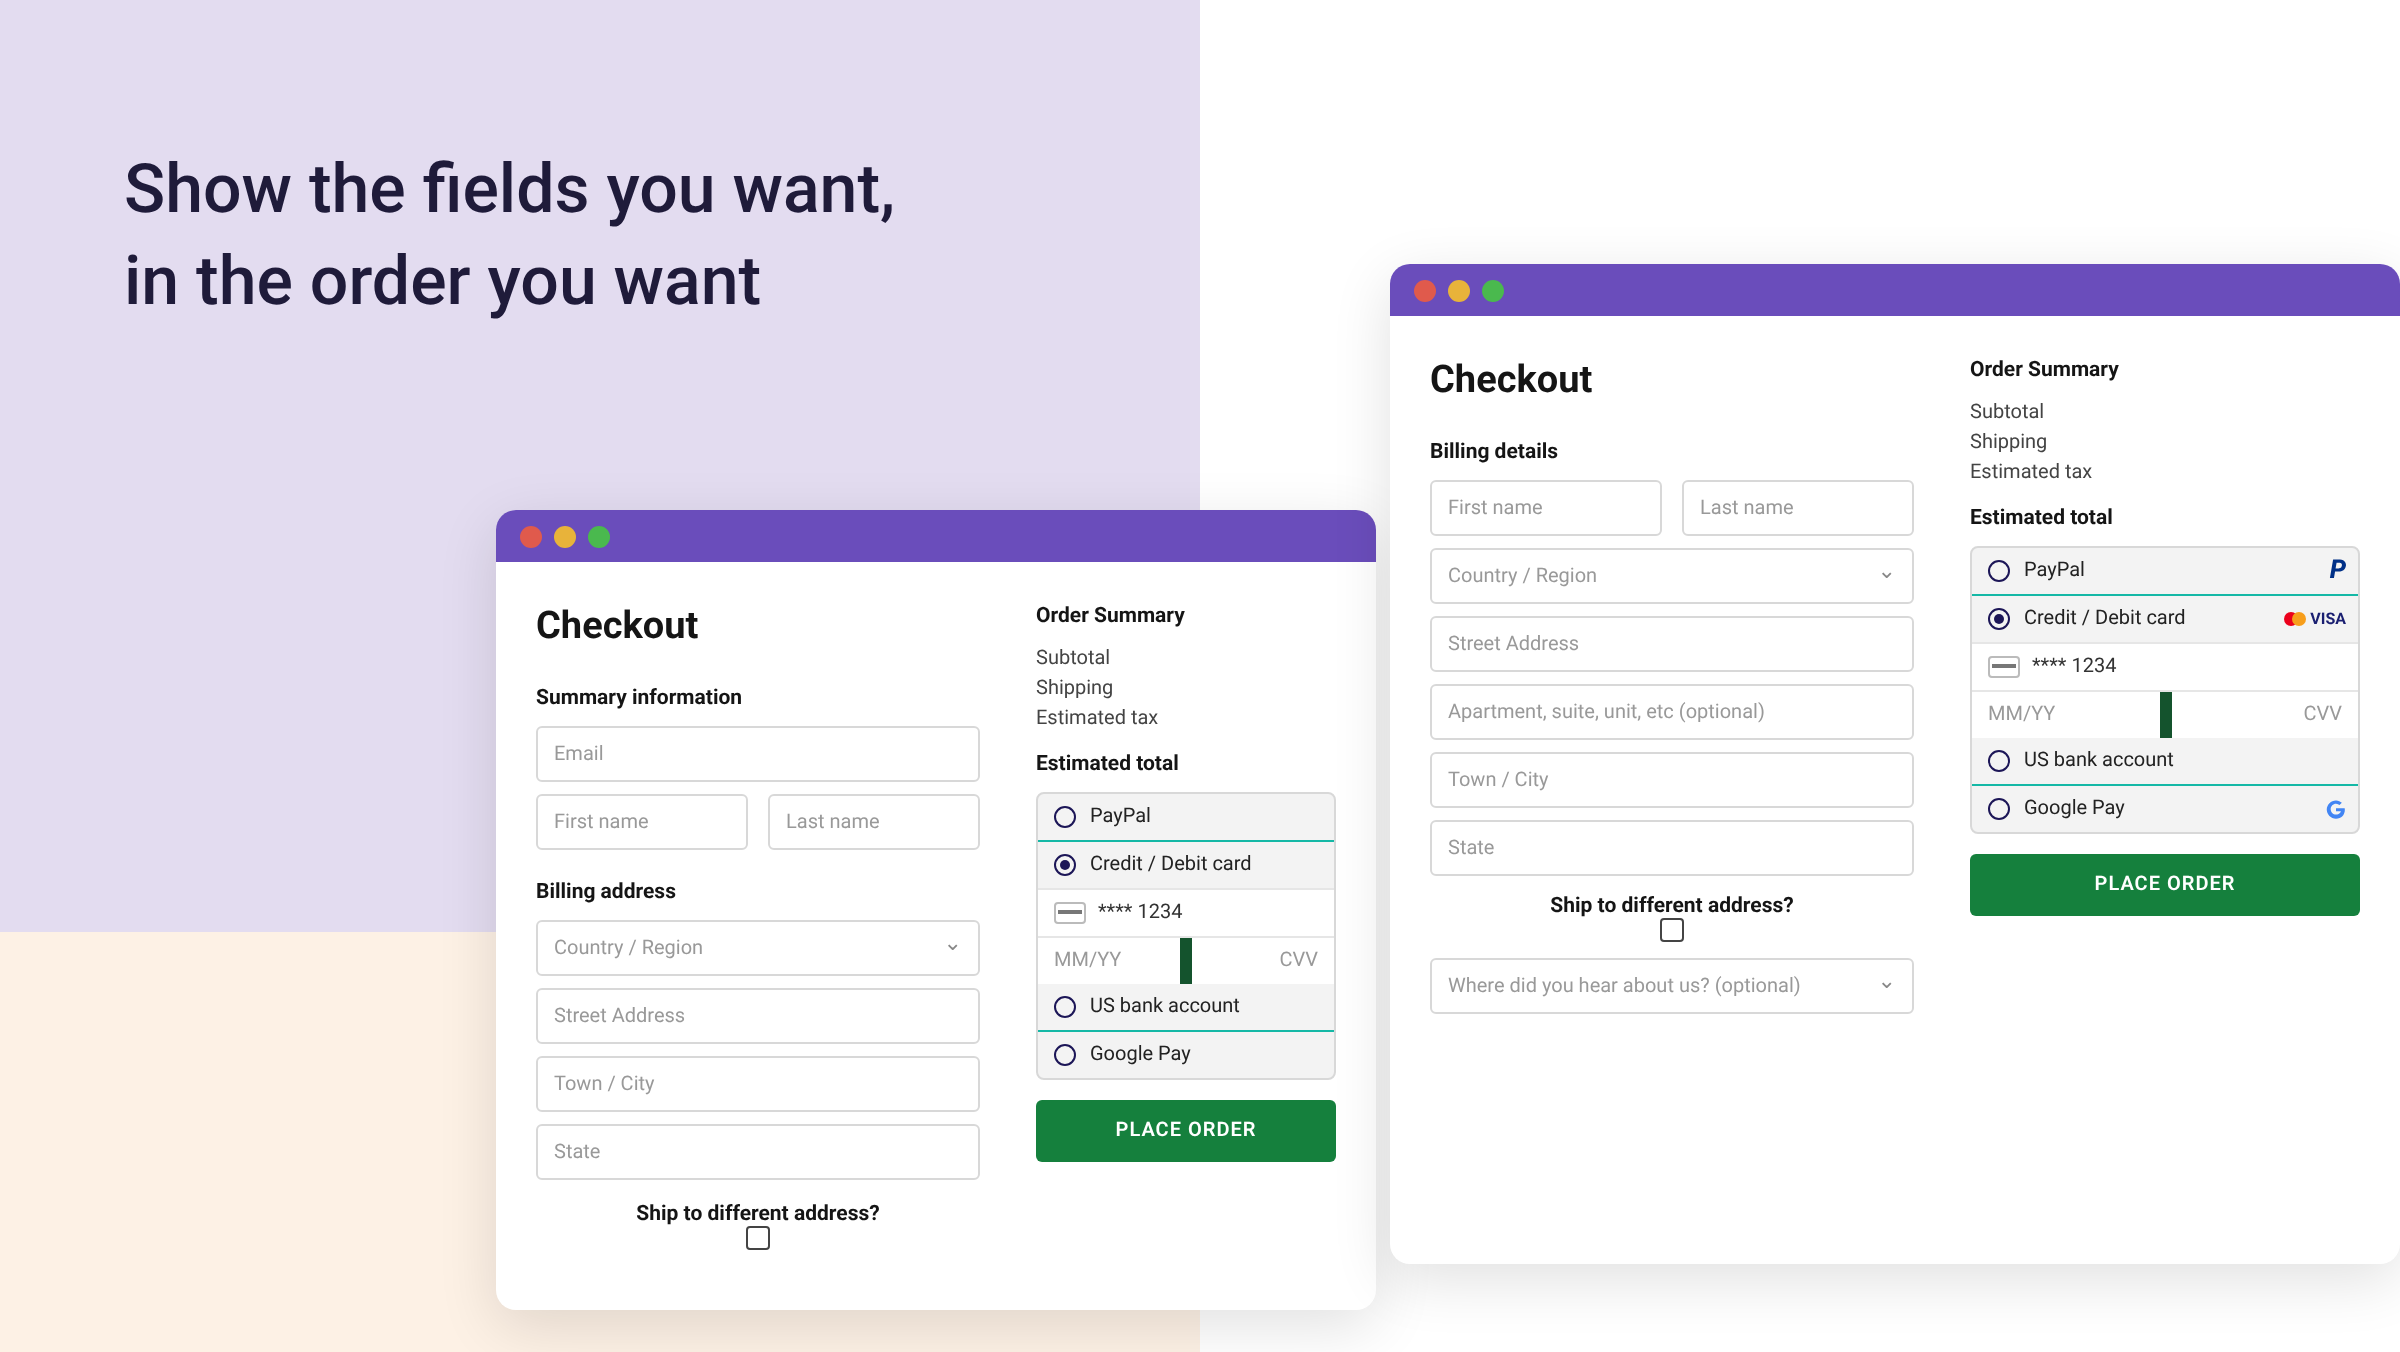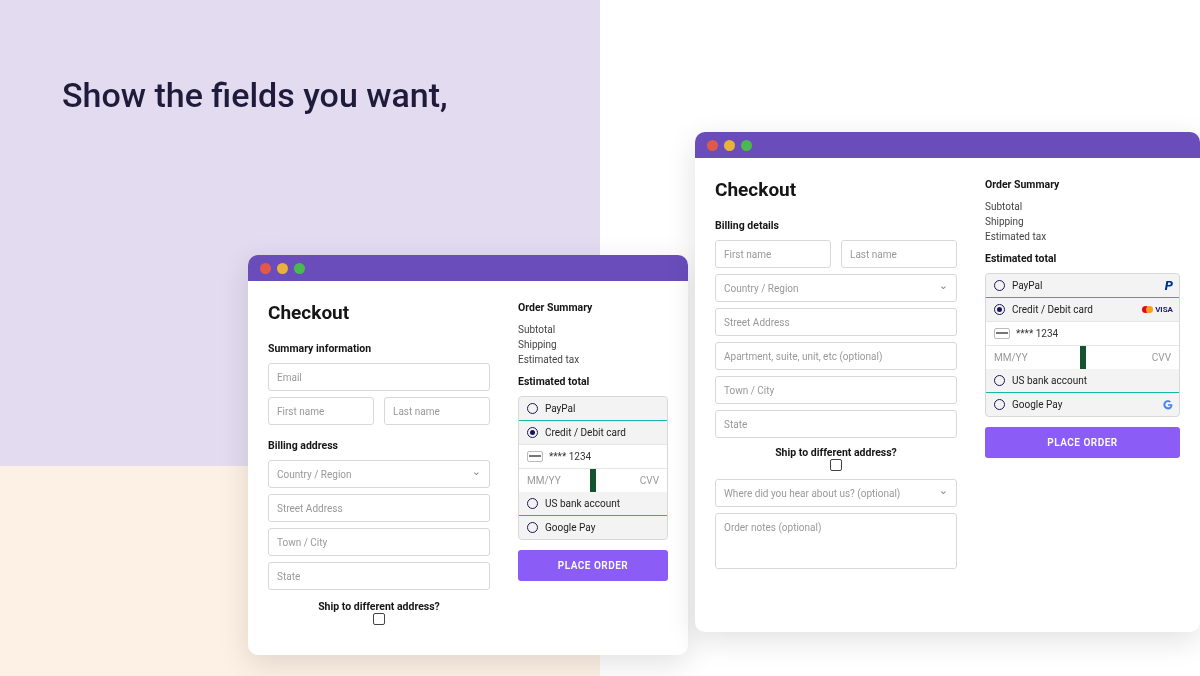--- a/index.html
+++ b/index.html
@@ -37,39 +37,40 @@
 .pay-row + .pay-row { border-top: 1px solid #14b8a6; }
 .radio { width: 11px; height: 11px; border: 1.5px solid #1c1657; border-radius: 50%; flex-shrink: 0; display: flex; align-items: center; justify-content: center; }
 .radio.sel::after { content: ''; width: 5px; height: 5px; background: #1c1657; border-radius: 50%; }
 .card-group { background: #fff; }
 .card-num { display: flex; align-items: center; padding: 6px 8px; gap: 6px; font-size: 10px; color: #333; border-top: 1px solid #e6e6e6; }
 .card-icon { width: 16px; height: 11px; background: #fff; border: 1px solid #bbb; border-radius: 2px; position: relative; }
 .card-icon::after { content: ''; position: absolute; left: 1px; top: 3px; width: 12px; height: 1.5px; background: #777; }
 .exp-cvv { display: flex; border-top: 1px solid #e6e6e6; }
 .exp-cvv > div { flex: 1; padding: 6px 8px; font-size: 10px; color: #999; }
 .exp-cvv > div:last-child { border-left: 6px solid #14532d; text-align: right; }
-.btn-order { width: 100%; background: #8b5cf6; color: #fff; text-align: center; padding: 10px 2px; font-size: 10px; font-weight: 600; letter-spacing: 0.5px; margin-top: 10px; border-radius: 3px; }
+.btn-order { width: 100%; background: #15803d; color: #fff; text-align: center; padding: 10px 2px; font-size: 10px; font-weight: 600; letter-spacing: 0.5px; margin-top: 10px; border-radius: 3px; }
 .brand-icons { position: absolute; right: 6px; display: flex; gap: 2px; align-items: center; }
 .brand { font-size: 8px; font-weight: 700; }
 .paypal-p { color: #003087; font-style: italic; font-size: 13px; font-weight: 800; }
 .mc { display: inline-flex; }
 .mc-c { width: 7px; height: 7px; border-radius: 50%; }
 .mc-r { background: #eb001b; }
 .mc-y { background: #f79e1b; margin-left: -3px; }
 .visa { color: #1a1f71; }
 .gpay { width: 10px; height: 10px; }
 </style>
 </head>
 <body>
 
 <div class="bg-purple"></div>
 <div class="bg-cream"></div>
 
 <div class="headline">
   <div>Show the fields you want,</div>
+  <div>in the order you want</div>
 </div>
 
 <div class="window win-a">
   <div class="titlebar">
     <div class="dot dot-r"></div>
     <div class="dot dot-y"></div>
     <div class="dot dot-g"></div>
   </div>
   <div class="win-body">
     <div class="col-left">
@@ -175,23 +176,20 @@
         </div>
       <div class="field">
           <span>State</span>
         </div>
       <div class="ship-row" style="margin-top:8px;margin-bottom:8px">
         <span class="label">Ship to different address?</span>
         <span class="checkbox"></span>
       </div>
       <div class="field field-select">
           <span>Where did you hear about us? (optional)</span>
-        </div>
-      <div class="field textarea">
-          <span>Order notes (optional)</span>
         </div>
     </div>
     <div class="col-right">
       <div class="summary-title">Order Summary</div>
       <div class="summary-line">Subtotal</div>
       <div class="summary-line">Shipping</div>
       <div class="summary-line">Estimated tax</div>
       <div class="est-total">Estimated total</div>
       <div class="pay-box">
         <div class="pay-row">

